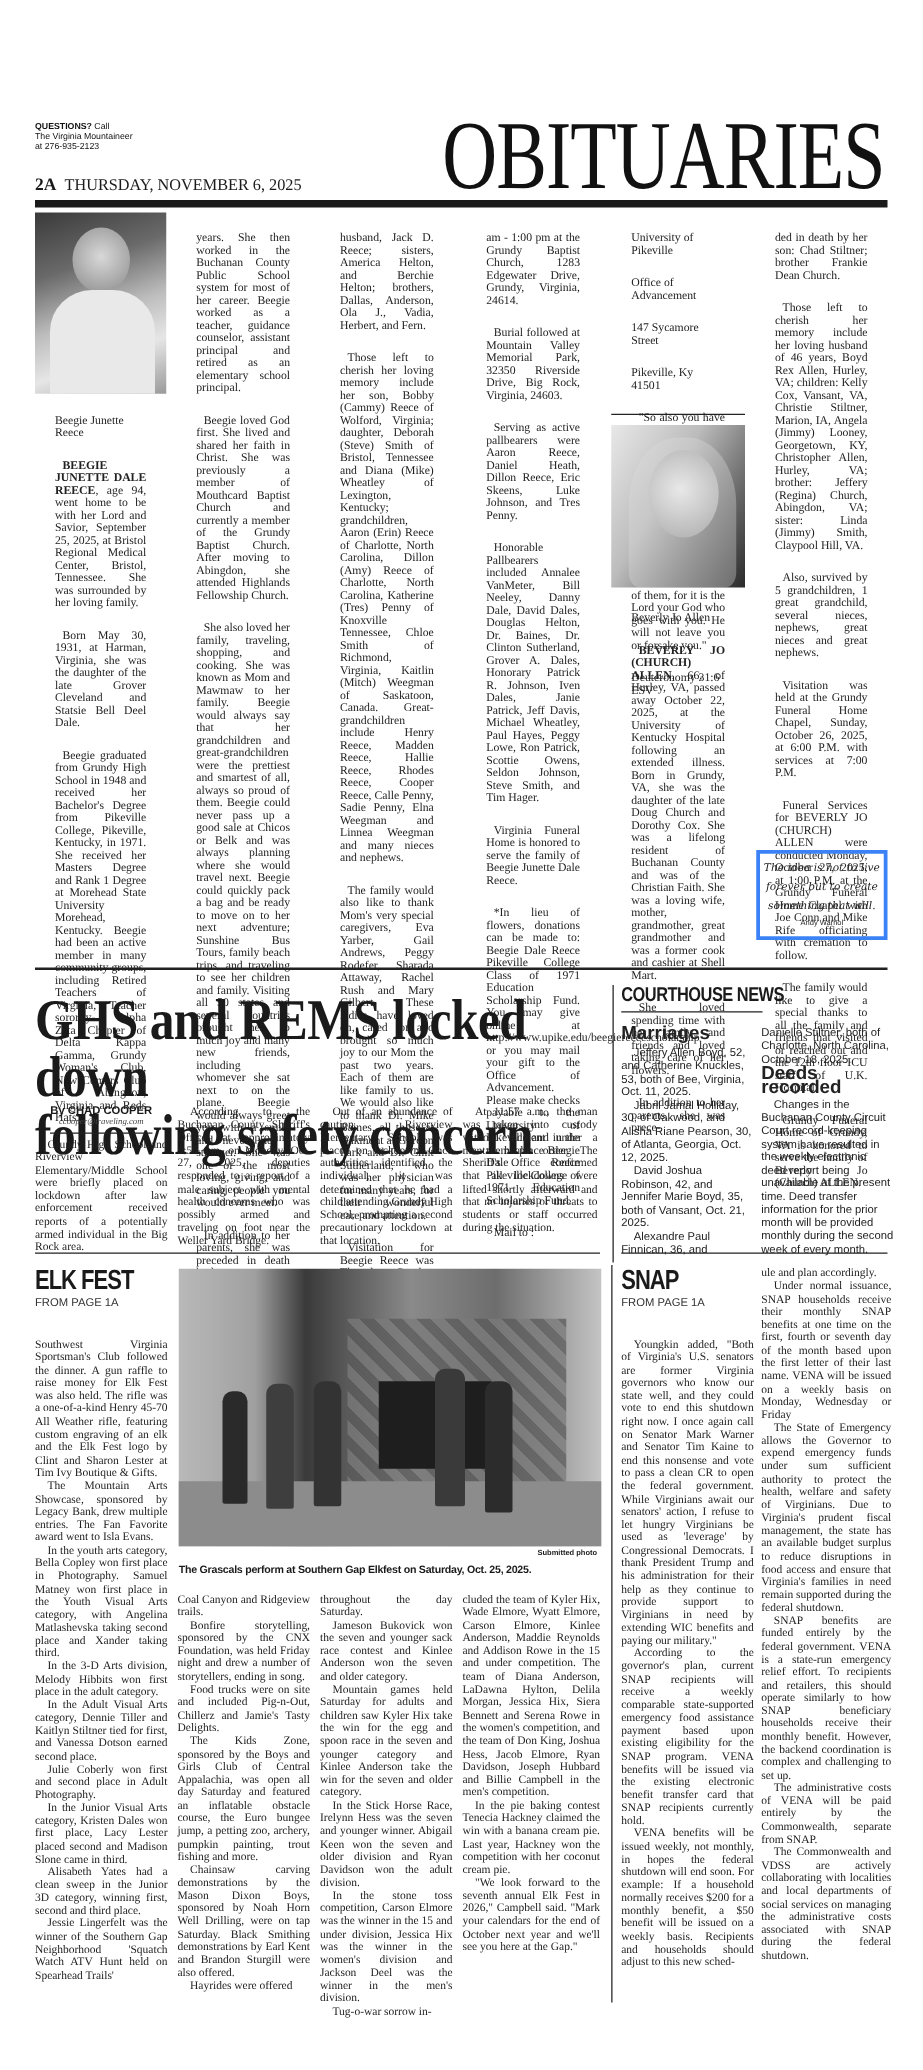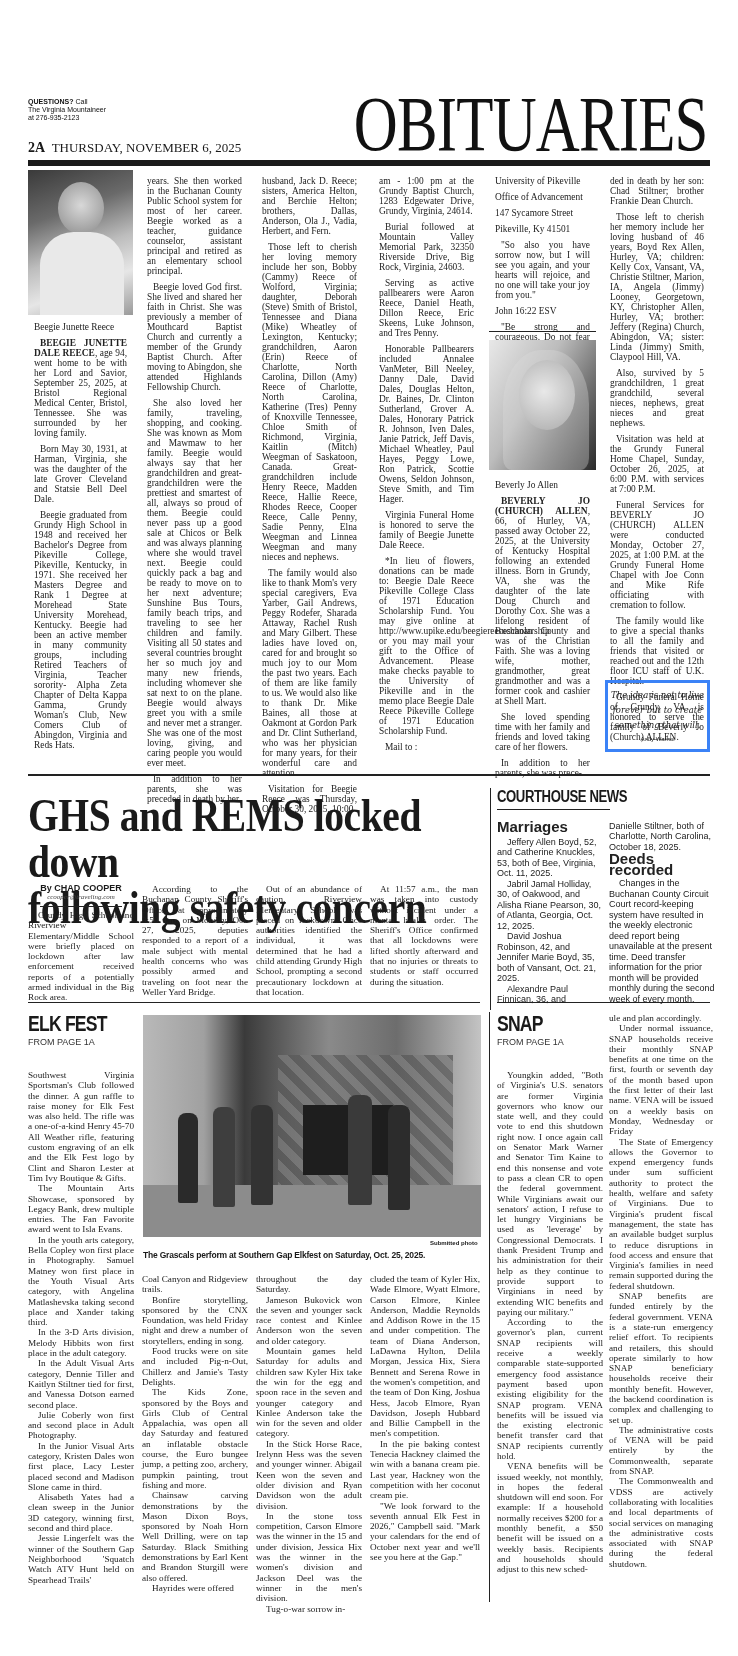--- a/index.html
+++ b/index.html
@@ -5,21 +5,21 @@
 *{box-sizing:border-box;margin:0;padding:0}
 body{width:738px;height:1656px;background:#fff;color:#1a1a1a;font-family:"DejaVu Serif",serif;overflow:hidden;position:relative}
 .abs{position:absolute}
 .masthead-q{left:28px;top:98px;font-family:"Liberation Sans",sans-serif;font-size:7px;line-height:8px;color:#111}
 .masthead-q b{font-weight:bold}
 .page-num{left:28px;top:140px;font-family:"Liberation Serif",serif;font-size:13px}
 .page-num b{font-weight:bold;font-size:14px}
 .obit-title{right:30px;top:88px;font-family:"Liberation Serif",serif;font-size:78px;line-height:72px;letter-spacing:-1px;transform:scaleX(0.78);transform-origin:right top;color:#111}
 .topbar{left:28px;top:160px;width:682px;height:6px;background:#1a1a1a}
 .col{position:absolute;font-family:"Liberation Serif",serif;font-size:9.4px;line-height:10px;text-align:justify;color:#222}
-.col p{text-indent:6px;margin:6px}
+.col p{text-indent:6px;margin:16px}
 .col p.noind{text-indent:0}
 .photo{position:absolute;background:#888}
 .cap{font-family:"Liberation Serif",serif;font-size:9.4px;line-height:10px}
 .rule{position:absolute;height:1px;background:#222}
 .vrule{position:absolute;width:1px;background:#222}
 .headline{left:28px;top:793px;width:470px;font-family:"Liberation Serif",serif;font-weight:bold;font-size:46px;line-height:46px;letter-spacing:-0.5px;transform:scaleX(0.86);transform-origin:left top;color:#1a1a1a;width:550px}
 .byline{font-family:"Liberation Sans",sans-serif;font-weight:bold;font-size:9px;text-align:center}
 .email{font-family:"Liberation Serif",serif;font-style:italic;font-size:7px;text-align:center;color:#444}
 .news{position:absolute;font-family:"Liberation Serif",serif;font-size:9.2px;line-height:10.3px;text-align:justify;color:#222}
 .news p{text-indent:10px}

